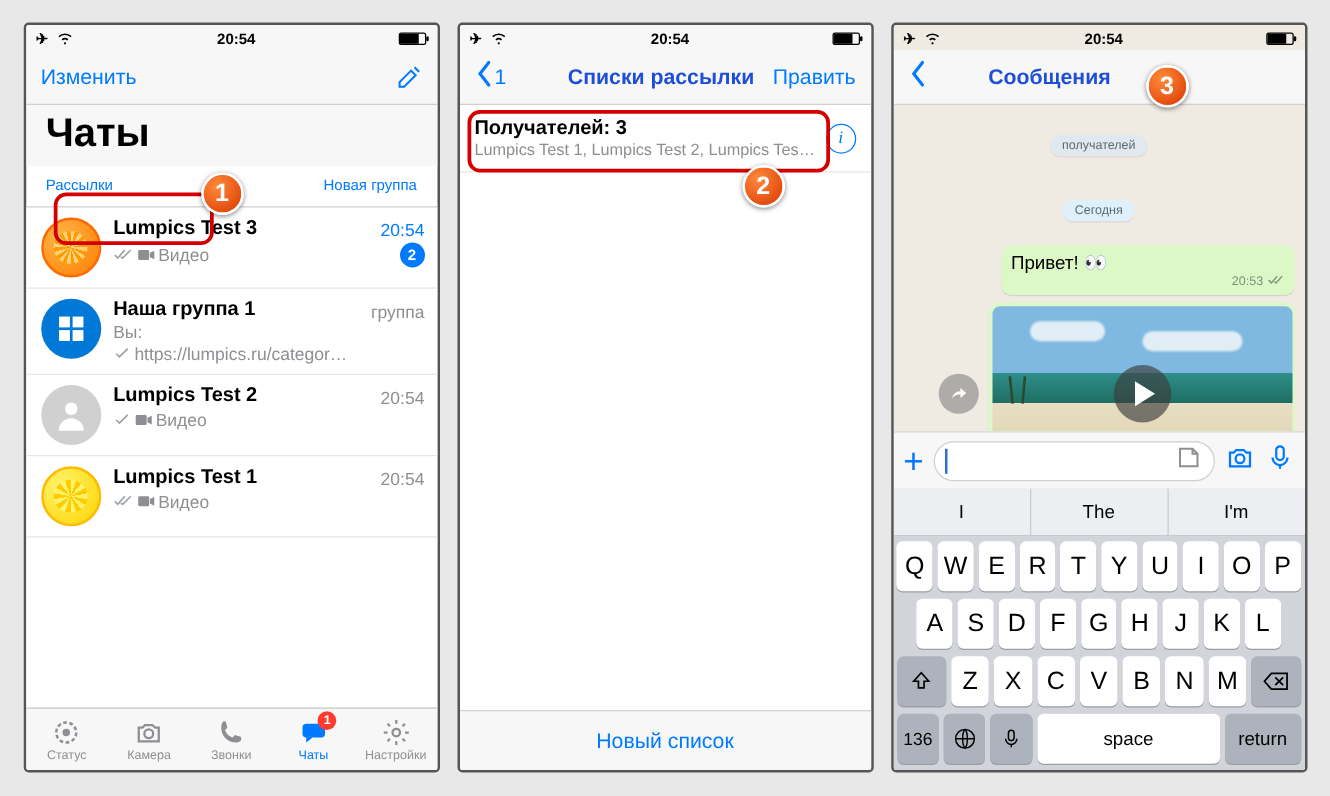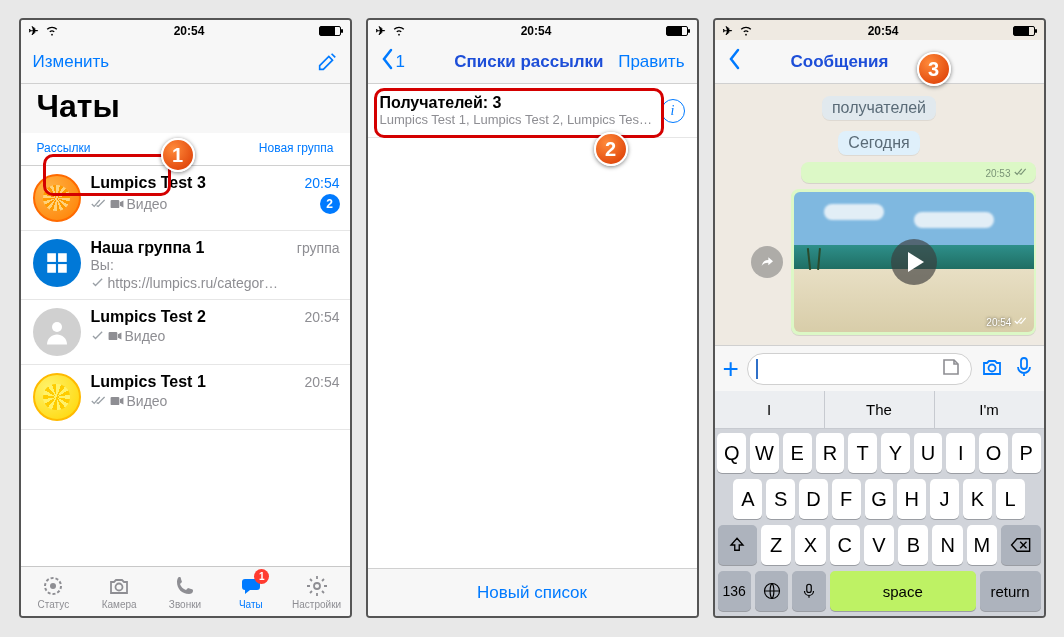--- a/index.html
+++ b/index.html
@@ -61,21 +61,21 @@
   .avatar{width:48px;height:48px;border-radius:50%;flex-shrink:0;display:flex;align-items:center;justify-content:center;}
   .avatar.orange{background:radial-gradient(circle at 30% 30%,#ffb347,#ff7f00);border:2px solid #ff6a00;}
   .avatar.orange::before{content:"";width:60%;height:60%;border-radius:50%;background:repeating-conic-gradient(#ffd27a 0 15deg,#ff9a00 15deg 30deg);}
   .avatar.blue{background:#0078d7;}
   .avatar.blue svg{width:26px;height:26px;}
   .avatar.grey{background:#d0d0d0;}
   .avatar.grey svg{width:30px;height:30px;}
   .avatar.lemon{background:radial-gradient(circle at 30% 30%,#fff26b,#ffd500);border:2px solid #ffba00;}
   .avatar.lemon::before{content:"";width:60%;height:60%;border-radius:50%;background:repeating-conic-gradient(#fff26b 0 20deg,#ffcc00 20deg 40deg);}
   .chat-main{flex:1;min-width:0;}
-  .chat-top{display:flex;justify-content:space-between;align-items:center;}
+  .chat-top{display:flex;justify-content:space-between;align-items:flex-end;}
   .chat-name{font-size:16px;font-weight:600;color:#000;}
   .chat-time{font-size:14px;color:#8e8e93;}
   .chat-time.blue{color:#007aff;}
   .chat-bot{display:flex;justify-content:space-between;align-items:center;margin-top:2px;}
   .chat-snip{font-size:14px;color:#8e8e93;display:flex;align-items:center;gap:3px;white-space:nowrap;overflow:hidden;text-overflow:ellipsis;}
   .badge{background:#007aff;color:#fff;border-radius:10px;min-width:20px;height:20px;display:flex;align-items:center;justify-content:center;font-size:12px;font-weight:600;padding:0 5px;}
 
   .tab-bar{height:50px;border-top:1px solid #c8c8c8;background:#f7f7f7;display:flex;}
   .tab{flex:1;display:flex;flex-direction:column;align-items:center;justify-content:center;gap:1px;color:#8e8e93;font-size:10px;position:relative;}
   .tab.active{color:#007aff;}
@@ -89,21 +89,21 @@
   
   .bcast-row{padding:10px 12px;border-bottom:1px solid #e6e6e6;display:flex;align-items:center;gap:8px;}
   .bcast-main{flex:1;min-width:0;}
   .bcast-title{font-size:16px;font-weight:600;}
   .bcast-sub{font-size:13px;color:#8e8e93;white-space:nowrap;overflow:hidden;text-overflow:ellipsis;}
   .info-circ{width:24px;height:24px;border:1.5px solid #007aff;border-radius:50%;color:#007aff;font-family:Georgia,serif;font-style:italic;display:flex;align-items:center;justify-content:center;font-size:14px;flex-shrink:0;}
   .bottom-action{height:48px;border-top:1px solid #d0d0d0;background:#f7f7f7;display:flex;align-items:center;justify-content:center;color:#007aff;font-size:17px;}
 
   
   .chat-bg{flex:1;background:#efeae2;position:relative;padding:6px 8px;overflow:hidden;}
-  .pill{background:#dff0fb;color:#5a6b77;font-size:16px;padding:3px 10px;border-radius:8px;display:inline-block;margin:4px auto;box-shadow:0 1px 0 rgba(0,0,0,.07);}
+  .pill{background:#dff0fb;color:#5a6b77;font-size:10px;padding:3px 10px;border-radius:8px;display:inline-block;margin:16px auto;box-shadow:0 1px 0 rgba(0,0,0,.07);}
   .pill-wrap{text-align:center;margin:2px 0 3px;}
   .pill.grey{background:#e1e9ee;}
   .bubble{background:#dcf8c6;border-radius:8px;padding:5px 8px 4px;max-width:75%;margin-left:auto;margin-bottom:6px;box-shadow:0 1px 0 rgba(0,0,0,.1);position:relative;}
   .bubble .msg{font-size:15px;}
   .bubble .meta{font-size:10px;color:#7a9476;text-align:right;display:flex;gap:3px;justify-content:flex-end;align-items:center;margin-top:0;}
   .ticks svg{width:14px;height:10px;}
   .video-bubble{background:#dcf8c6;border-radius:8px;padding:3px;max-width:78%;margin-left:auto;position:relative;box-shadow:0 1px 0 rgba(0,0,0,.1);}
   .video-thumb{width:240px;height:140px;border-radius:6px;position:relative;overflow:hidden;background:linear-gradient(to bottom,#7fb8e0 0%,#7fb8e0 38%,#2e8f8a 38%,#1f6e63 55%,#e8dfc4 55%,#d8cda9 100%);}
   .video-thumb .cloud{position:absolute;top:12px;left:30px;width:60px;height:16px;background:#f4f8fb;border-radius:10px;filter:blur(1px);opacity:.85;}
   .video-thumb .cloud.c2{left:120px;top:20px;width:80px;}
@@ -127,21 +127,21 @@
   .keyboard{background:#d1d4da;padding:4px 3px 3px;flex-shrink:0;}
   .predict{display:flex;height:38px;background:#eceef1;margin:-4px -3px 4px;border-bottom:1px solid #c7cad0;}
   .predict div{flex:1;display:flex;align-items:center;justify-content:center;font-size:15px;color:#000;border-right:1px solid #c7cad0;}
   .predict div:last-child{border-right:none;}
   .krow{display:flex;gap:4px;margin-bottom:6px;justify-content:center;}
   .key{background:#fff;border-radius:5px;box-shadow:0 1px 0 #9a9da3;height:40px;flex:1;display:flex;align-items:center;justify-content:center;font-size:20px;}
   .key.sm{font-size:14px;}
   .krow.r2{padding:0 16px;}
   .krow.r3 .key:first-child,.krow.r3 .key:last-child{flex:1.3;background:#adb3bd;}
   .krow.r4 .key:first-child,.krow.r4 .key:nth-child(2),.krow.r4 .key:nth-child(3){flex:1.1;background:#adb3bd;}
-  .krow.r4 .key.space{flex:4.8;background:#bef264;font-size:15px;}
+  .krow.r4 .key.space{flex:4.8;background:#ffffff;font-size:15px;}
   .krow.r4 .key:last-child{flex:2;background:#adb3bd;font-size:15px;}
   .krow.r4{margin-bottom:2px;}
 </style>
 </head>
 <body>
 
 <div class="phone">
   <div class="status-bar">
     <div class="status-left">
       <span>✈︎</span>
@@ -389,20 +389,21 @@
     </div>
     <div class="nav-title" style="text-align:left;padding-left:4px;">Сообщения</div>
     <div class="nav-right"></div>
   </div>
 
   <div class="chat-bg">
     <div class="pill-wrap"><span class="pill grey">получателей</span></div>
     <div class="pill-wrap"><span class="pill">Сегодня</span></div>
 
     <div class="bubble">
+      <div class="msg">Привет! 👀</div>
       <div class="meta">
         <span>20:53</span>
         <span class="ticks"><svg viewBox="0 0 18 12">
               <path fill="none" stroke="#7a9476" stroke-width="1.5" d="M1 6l3 3L10 2M7 8l2 1L15 2"></path>
             </svg></span>
       </div>
     </div>
 
     <div class="video-bubble">
       <div class="fwd-circle">

